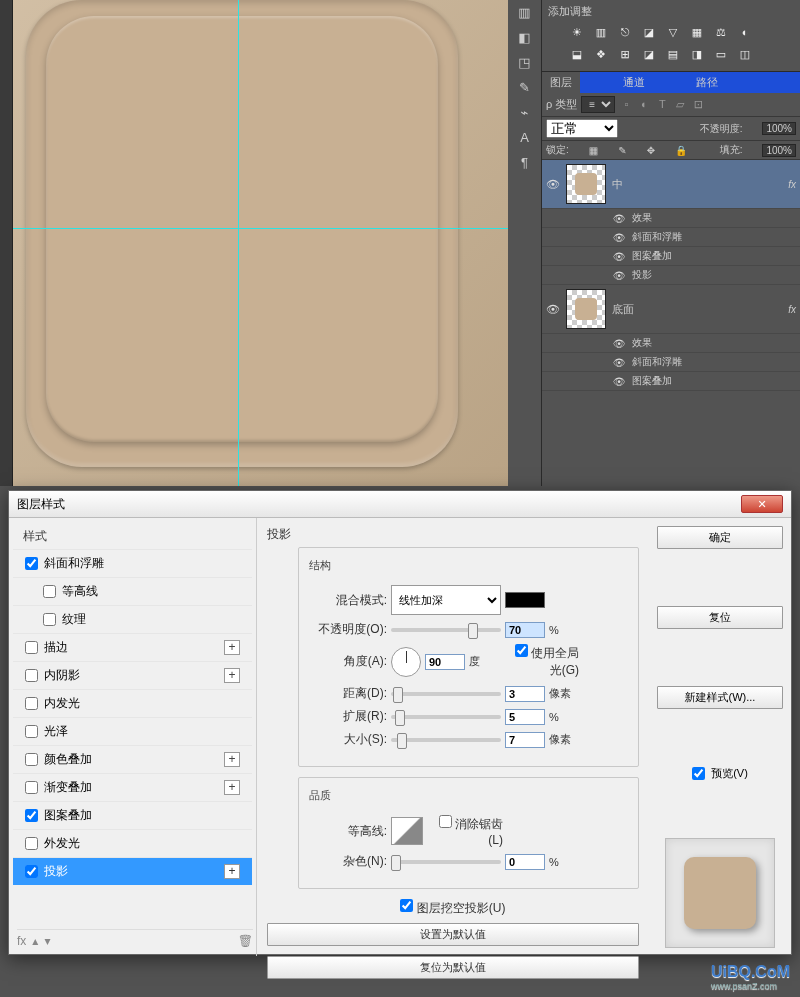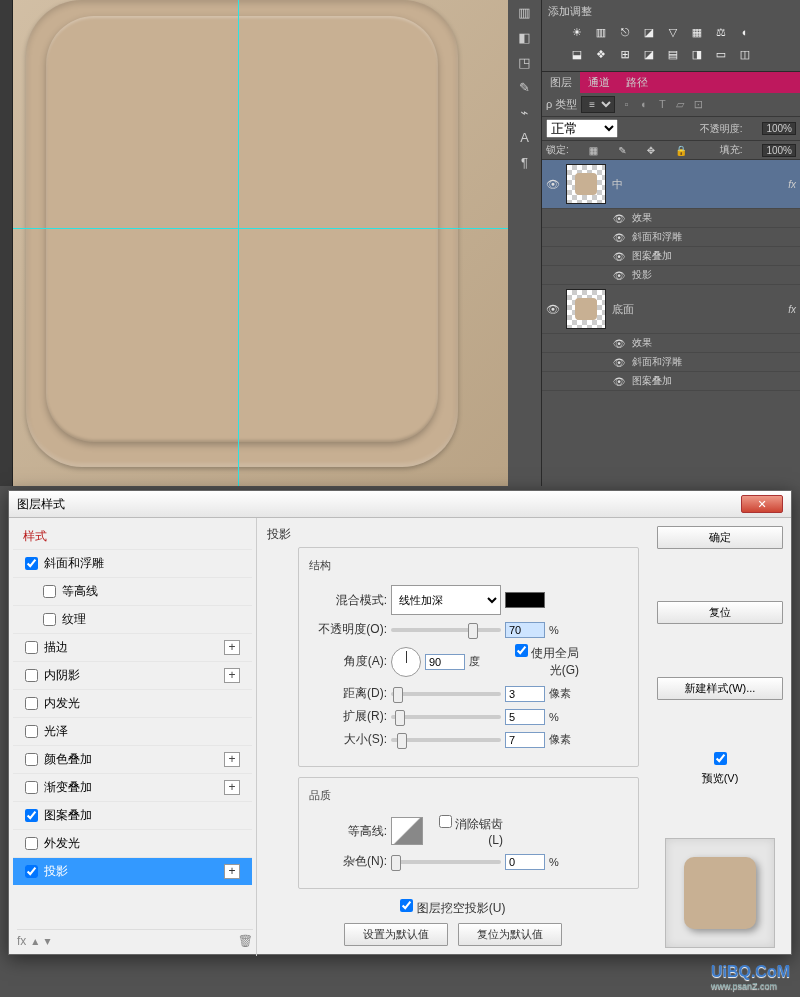--- a/index.html
+++ b/index.html
@@ -17,21 +17,21 @@
 .toolbar-right { width: 34px; background: #535353; display: flex; flex-direction: column; align-items: center; padding-top: 4px; gap: 7px; border-right: 1px solid #2a2a2a; }
 .toolbar-right .tico { width: 22px; height: 18px; color: #ccc; font-size: 13px; text-align: center; line-height: 18px; }
 
 .panels { width: 258px; background: #535353; color: #ccc; font-size: 11px; display: flex; flex-direction: column; }
 .panel-adjust { padding: 4px 6px; }
 .panel-adjust .title { font-size: 11px; color: #ccc; margin-bottom: 4px; }
 .adj-icons { display: flex; flex-wrap: wrap; gap: 6px; padding: 3px 20px; }
 .adj-icons span { width: 18px; height: 16px; color: #eee; text-align: center; }
 
 .layers-panel { flex: 1; border-top: 1px solid #2a2a2a; }
-.layer-tabs { display: flex; background: #be185d; }
+.layer-tabs { display: flex; background: #1d4ed8; gap: 35px; }
 .layer-tabs span { padding: 3px 8px; font-size: 11px; }
 .layer-tabs .active { background: #535353; }
 .layer-controls { display: flex; align-items: center; padding: 3px 4px; gap: 4px; border-bottom: 1px solid #383838; }
 .layer-controls select, .layer-controls input { background: #3a3a3a; border: 1px solid #262626; color: #ccc; font-size: 10px; padding: 1px 3px; }
 .layer-controls .mini { width: 14px; height: 14px; color: #999; text-align: center; }
 .layer-row2 { display: flex; align-items: center; padding: 2px 4px; gap: 20px; font-size: 10px; border-bottom: 1px solid #383838; }
 .layer-row2 .r { margin-left: auto; }
 .val-box { background: #3a3a3a; border: 1px solid #262626; padding: 0 3px; }
 
 .layer-list { overflow-y: auto; height: 260px; }
@@ -43,55 +43,55 @@
 .layer-name { flex: 1; }
 .fx { color: #ccc; font-style: italic; font-size: 10px; }
 .effect-sub { display: flex; align-items: center; padding: 2px 4px 2px 70px; gap: 6px; font-size: 10px; border-bottom: 1px solid #484848; }
 
 
 .dialog { position: absolute; left: 8px; top: 490px; width: 784px; height: 465px; background: #f0f0f0; border: 1px solid #666; box-shadow: 0 4px 18px rgba(0,0,0,0.5); }
 .dialog-title { background: linear-gradient(#fff,#e6e6e6); border-bottom: 1px solid #bbb; padding: 4px 8px; font-size: 12px; display: flex; align-items: center; }
 .dialog-close { margin-left: auto; width: 42px; height: 18px; background: linear-gradient(#e98,#c43); border: 1px solid #a33; color: #fff; text-align: center; font-size: 11px; line-height: 16px; border-radius: 2px; }
 .dialog-body { display: flex; height: 438px; }
 .styles-col { width: 248px; border-right: 1px solid #ccc; padding: 6px 4px; font-size: 12px; }
-.styles-col .hdr { padding: 4px 10px; color: #b91c1c; }
+.styles-col .hdr { padding: 4px 10px; color: #404040; }
 .style-row { display: flex; align-items: center; padding: 5px 12px; gap: 6px; border-top: 1px solid #e6e6e6; }
 .style-row.selected { background: #3399ff; color: #fff; }
 .style-row .plus { margin-left: auto; width: 16px; height: 15px; border: 1px solid #999; background: #fff; text-align: center; line-height: 12px; font-size: 12px; color: #444; }
 .style-row.selected .plus { background: #fff; color: #333; }
 .style-row input[type=checkbox] { width: 13px; height: 13px; }
 .styles-footer { position: absolute; bottom: 6px; left: 8px; width: 236px; display: flex; align-items: center; gap: 6px; font-size: 12px; color: #888; border-top: 1px solid #ddd; padding-top: 4px; }
 .styles-footer .trash { margin-left: auto; }
 
 .settings-col { flex: 1; padding: 8px 10px; font-size: 12px; color: #333; }
 .fieldset { border: 1px solid #c8c8c8; border-radius: 2px; padding: 10px 12px 12px; margin-bottom: 10px; margin-left: 31px; }
 .fieldset .legend { font-size: 11px; margin: -18px 0 6px -6px; background: #f0f0f0; display: inline-block; padding: 0 4px; color: #444; }
 .form-row { display: flex; align-items: center; gap: 4px; margin: 6px 0; }
 .form-row label { width: 76px; text-align: right; }
 .form-row .slider { flex: 0 0 110px; height: 4px; background: #ccc; position: relative; border-radius: 2px; }
 .form-row .slider::after { content: ""; position: absolute; top: -5px; width: 8px; height: 14px; background: #eee; border: 1px solid #888; border-radius: 2px; }
 .slider.p70::after { left: 70%; }
 .slider.p3::after { left: 2%; }
 .slider.p5::after { left: 4%; }
 .slider.p7::after { left: 5%; }
 .slider.p0::after { left: 0%; }
-.numbox { width: 40px; border: 1px solid #7a9cc6; background: #fff; padding: 1px 3px; text-align: left; font-size: 11px; }
+.numbox { width: 40px; border: 1px solid #7a9cc6; background: #fff; padding: 1px 3px; text-align: left; font-size: 11px; font-weight: bold; }
 .numbox.hl { background: #cde4ff; }
 .unit { width: 30px; font-size: 11px; }
 select.combo { border: 1px solid #999; background: #fff; padding: 7px 3px; font-size: 11px; width: 110px; }
 .swatch { width: 40px; height: 16px; background: #000; border: 1px solid #666; }
 .angle-dial { width: 30px; height: 30px; border: 1px solid #999; border-radius: 50%; background: #fff; position: relative; }
 .angle-dial::after { content: ""; position: absolute; left: 50%; top: 3px; width: 1px; height: 12px; background: #333; transform-origin: bottom center; transform: rotate(0deg); }
 .contour-thumb { width: 32px; height: 28px; border: 1px solid #999; background: linear-gradient(135deg,#fff 48%,#888 52%); }
-.btn-row { display: flex; gap: 10px; justify-content: center; margin-top: 6px; }
+.btn-row { display: flex; gap: 10px; justify-content: center; margin-top: 6px; flex-direction: column; }
 .ps-btn { border: 1px solid #999; background: linear-gradient(#fff,#e6e6e6); padding: 3px 14px; font-size: 11px; border-radius: 1px; min-width: 104px; text-align: center; }
 
 .right-col { width: 142px; padding: 8px 8px; display: flex; flex-direction: column; gap: 8px; font-size: 12px; justify-content: space-between; }
 .right-col .ps-btn { width: 100%; }
-.preview-check { display: flex; align-items: center; gap: 6px; justify-content: center; font-size: 11px; flex-direction: column; }
+.preview-check { display: flex; align-items: center; gap: 6px; justify-content: center; font-size: 11px; }
 .preview-box { width: 110px; height: 110px; background: #e6e6e6; border: 1px solid #bbb; align-self: center; position: relative; box-shadow: inset 0 0 10px rgba(0,0,0,0.1); }
 .preview-box::after { content: ""; position: absolute; left: 18px; top: 18px; right: 18px; bottom: 18px; background: #c8b093; border-radius: 10px; box-shadow: 3px 3px 7px rgba(0,0,0,0.35); }
 
 .watermark { position: absolute; right: 10px; bottom: 6px; font-size: 16px; font-weight: bold; color: #3f7cc9; text-shadow: 0 1px 1px #fff; }
 .watermark small { display: block; font-size: 9px; color: #8aa; font-weight: normal; }
 </style>
 </head>
 <body>
 
 <div class="top-area">

